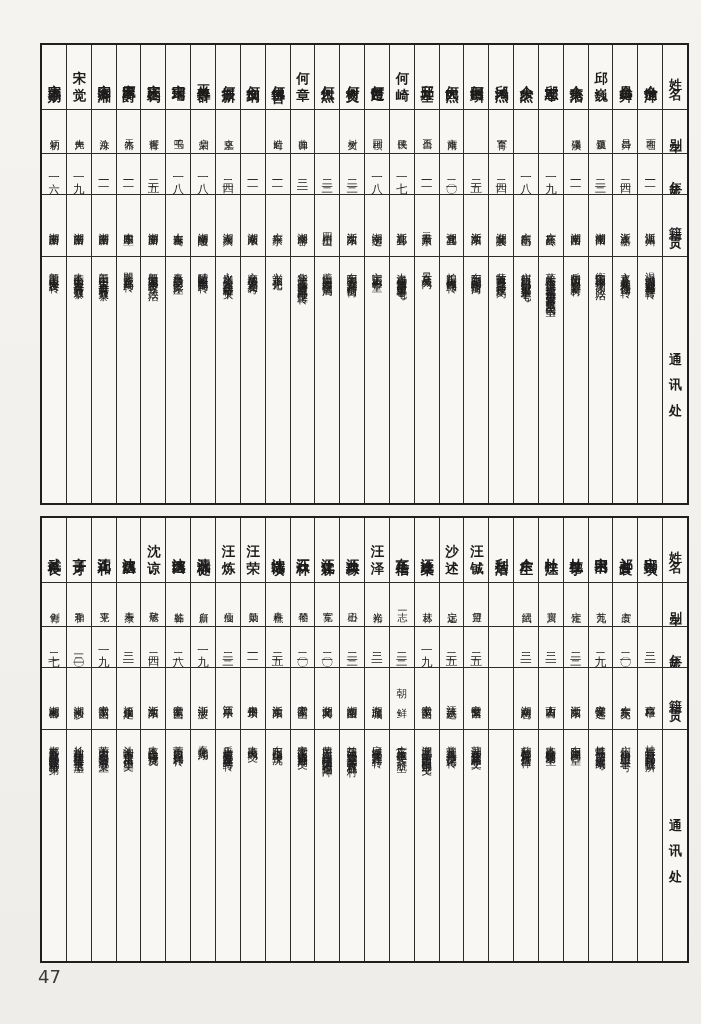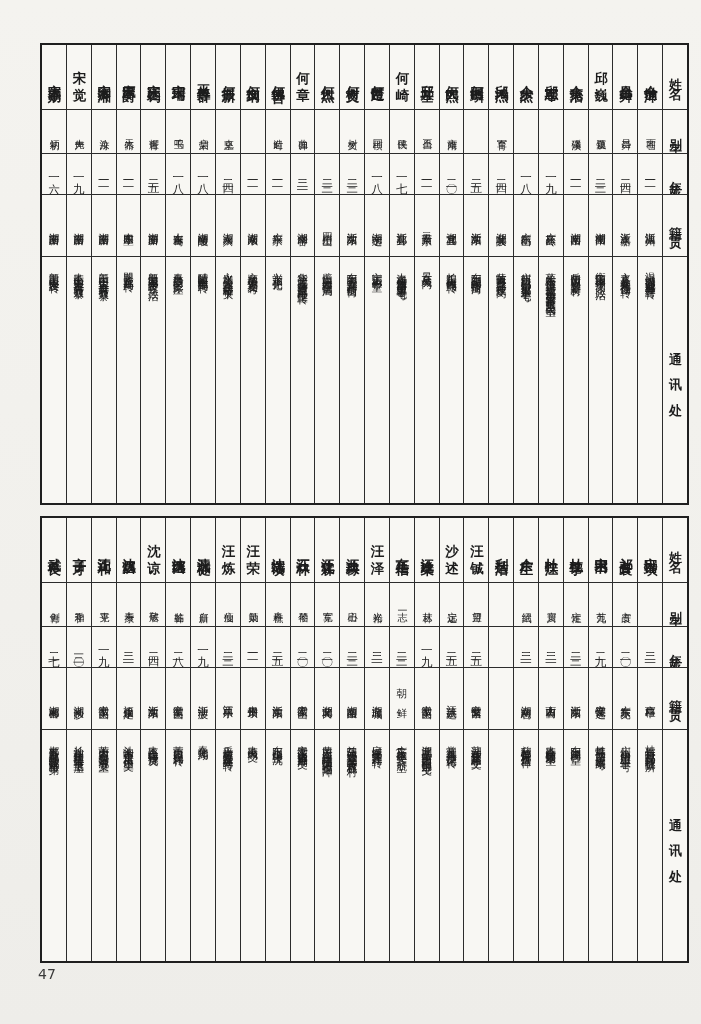--- a/index.html
+++ b/index.html
@@ -53,21 +53,21 @@
   .header-col .cell{justify-content:center;}
   .header-col .vtext{font-weight:bold;}
   .header-col .c-name .vtext{font-size:13px;letter-spacing:9px;}
   .header-col .c-courtesy .vtext{font-size:12.5px;letter-spacing:4px;font-weight:bold;}
   .header-col .c-age .vtext{font-size:12.5px;letter-spacing:3px;}
   .header-col .c-origin .vtext{font-size:13px;letter-spacing:9px;}
   .header-col .c-contact{align-items:center;padding-top:0;}
   .header-col .c-contact .vtext{font-size:13px;letter-spacing:26px;}
   .page-num{
     position:absolute;left:38px;top:966px;
-    font-size:14px;color:#3a3a3a;
+    font-size:18px;color:#3a3a3a;
     font-family:"DejaVu Sans", sans-serif;
   }
 </style>
 </head>
 <body>
 
 <div class="page">
   <div class="table" id="table-top">
       <div class="col header-col">
         <div class="cell c-name">

